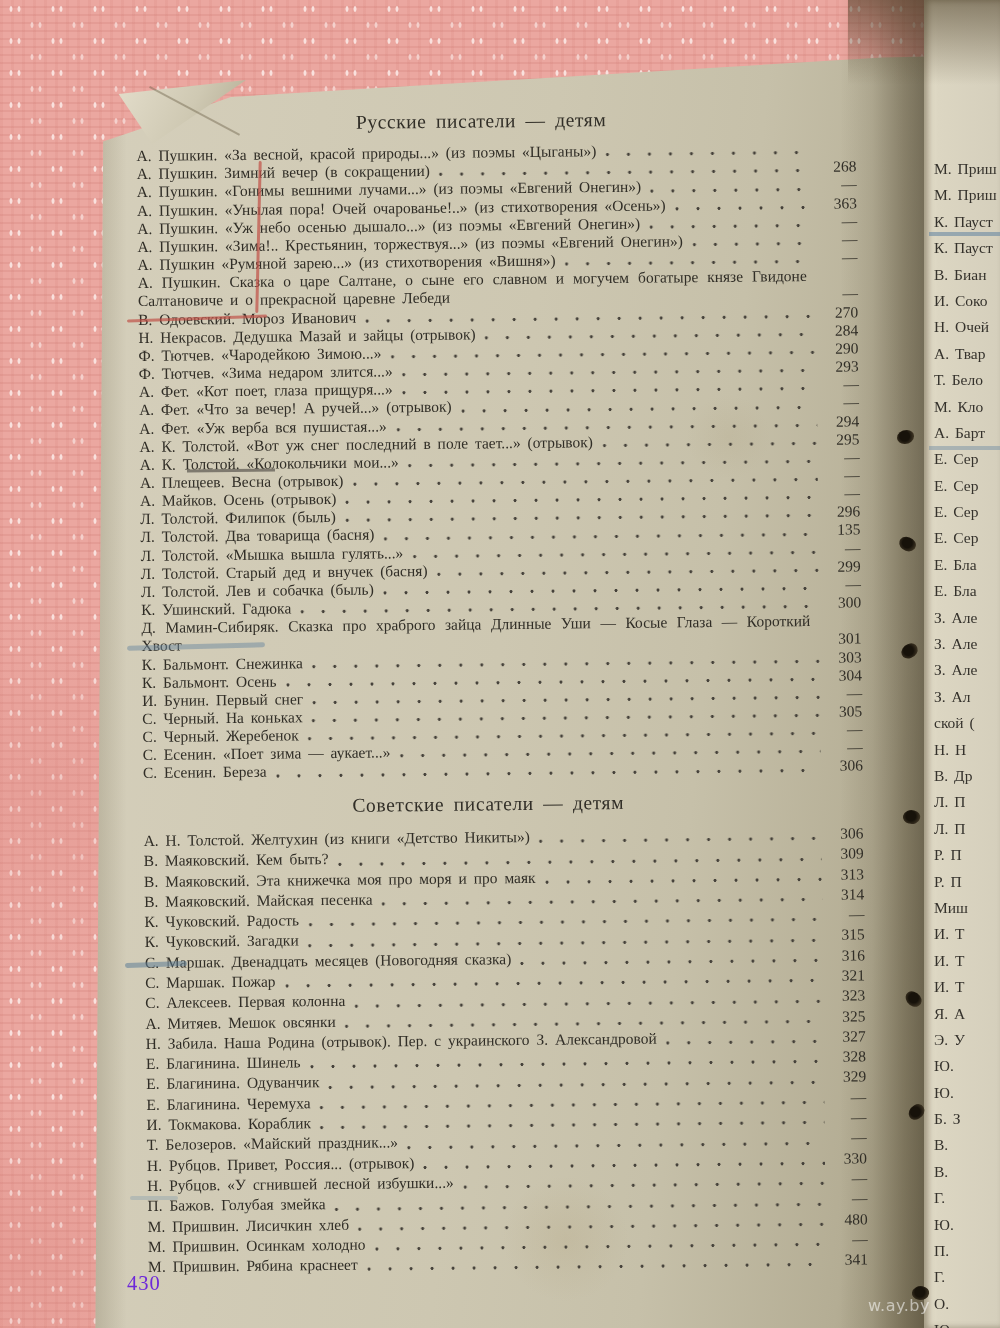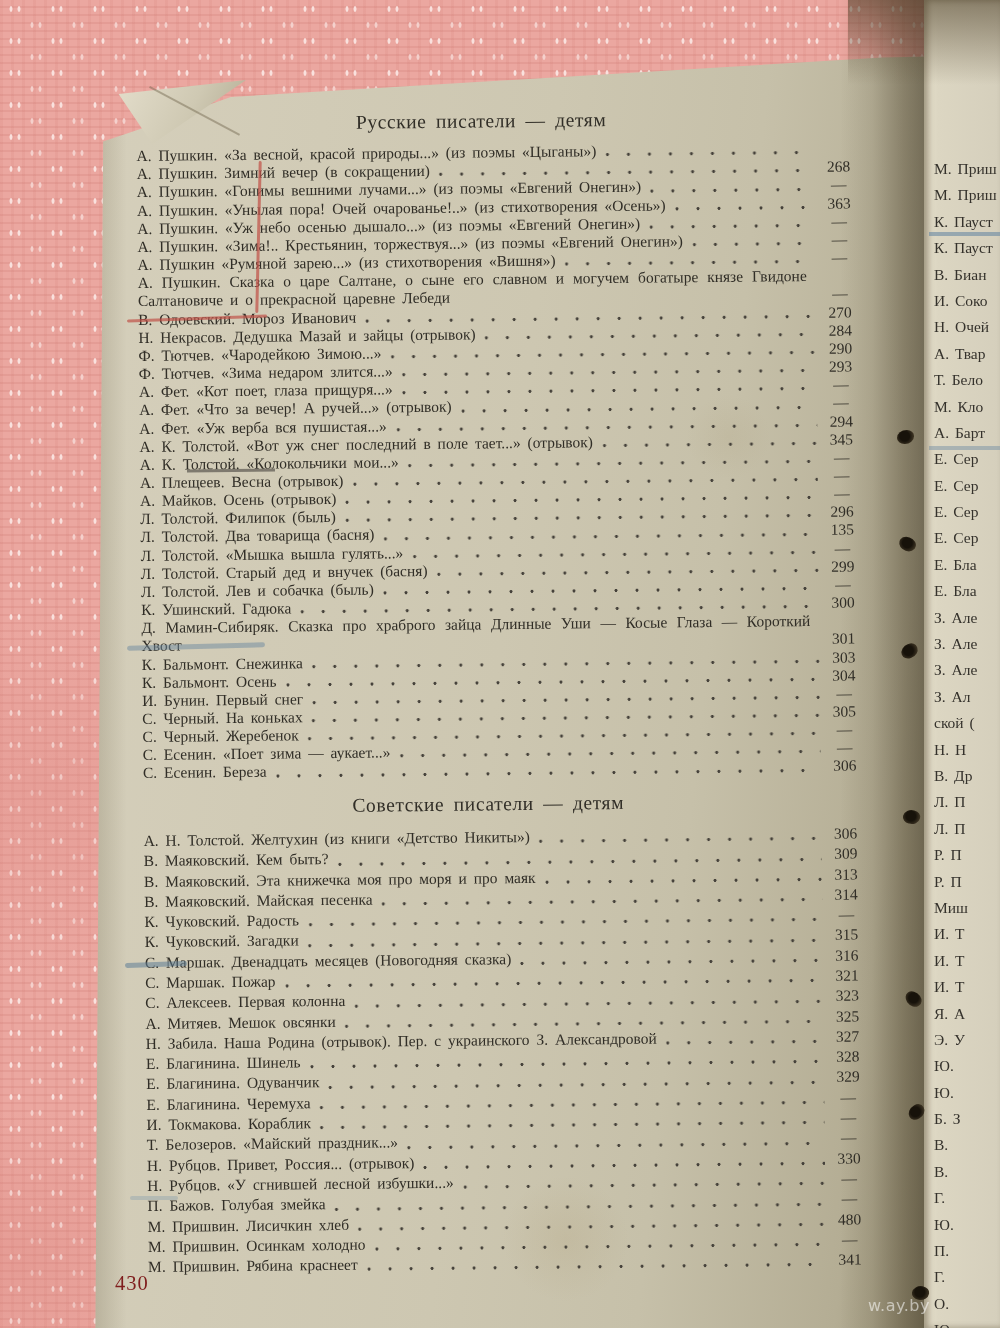--- a/index.html
+++ b/index.html
@@ -62,22 +62,22 @@
   .sec-title{text-align:center;font-size:19.5px;letter-spacing:.6px;word-spacing:4px;
     padding-right:30px;margin:0 0 13px 0;font-weight:normal;}
   .sec2 .sec-title{margin-top:15px;}
   .sec1{font-size:15.5px;line-height:18.15px;word-spacing:3px;}
   .sec2{font-size:15.5px;line-height:20.3px;word-spacing:3px;}
   .row{display:flex;align-items:flex-end;}
   .row .t{flex:0 1 auto;text-align:justify;}
   .row .leader{flex:1 1 auto;height:5px;margin:0 6px 3px 9px;
     background-image:radial-gradient(circle at 2px 2.4px,#45413a 1.25px,transparent 1.85px);
     background-size:21px 5px;background-repeat:repeat-x;}
-  .row .pg{flex:0 0 36px;text-align:center;white-space:nowrap;}
-  .folio{position:absolute;left:115px;top:1272px;font-size:20.5px;color:#7f1d1d;
+  .row .pg{flex:0 0 36px;text-align:right;white-space:nowrap;}
+  .folio{position:absolute;left:127px;top:1272px;font-size:20.5px;color:#6d28d9;
     letter-spacing:1px;}
 
   
   .facing-text{position:absolute;left:934px;top:160px;width:66px;height:1178px;
     overflow:hidden;color:#35322c;font-size:15.5px;}
   .facing-text .fline{height:26.4px;white-space:nowrap;word-spacing:2px;}
 
   
   .mark{position:absolute;pointer-events:none;}
   .red-v{left:257px;top:161px;width:3px;height:152px;background:#c05248;opacity:.72;
@@ -194,21 +194,21 @@
           <span class="pg">—</span>
         </div>
         <div class="row">
           <span class="t">А. Фет. «Уж верба вся пушистая...»</span>
           <span class="leader"></span>
           <span class="pg">294</span>
         </div>
         <div class="row">
           <span class="t">А. К. Толстой. «Вот уж снег последний в поле тает...» (отрывок)</span>
           <span class="leader"></span>
-          <span class="pg">345</span>
+          <span class="pg">295</span>
         </div>
         <div class="row">
           <span class="t">А. К. Толстой. «Колокольчики мои...»</span>
           <span class="leader"></span>
           <span class="pg">—</span>
         </div>
         <div class="row">
           <span class="t">А. Плещеев. Весна (отрывок)</span>
           <span class="leader"></span>
           <span class="pg">—</span>

